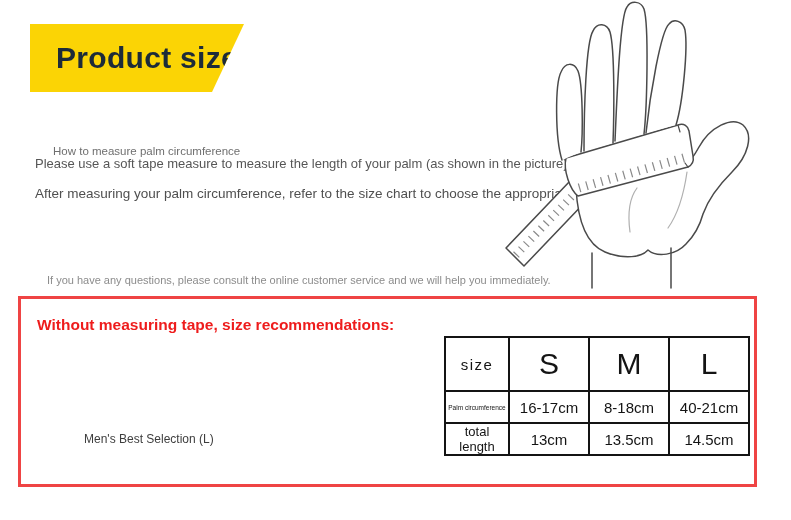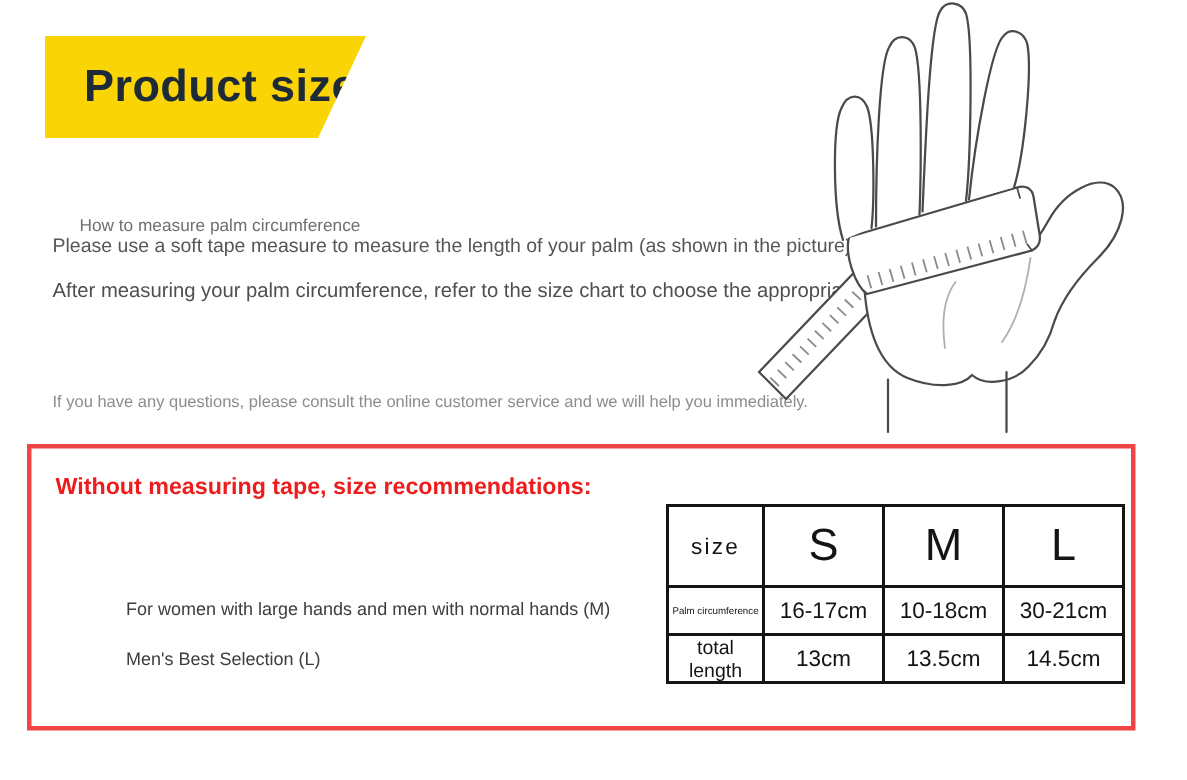--- a/index.html
+++ b/index.html
@@ -12,21 +12,21 @@
     position:absolute;left:30px;top:24px;width:214px;height:68px;
     background:#fbd405;
     clip-path:polygon(0 0,100% 0,calc(100% - 32px) 100%,0 100%);
     display:flex;align-items:center;box-sizing:border-box;padding-left:26px;
   }
   .badge-text{font-size:30px;font-weight:700;color:#1d2b39;letter-spacing:.3px;}
 
   .ins1{position:absolute;left:35px;top:127px;font-size:11.5px;color:#6f6f6f;margin:18px;}
   .ins2{position:absolute;left:35px;top:156px;font-size:13px;color:#565656;margin:0;}
   .ins3{position:absolute;left:35px;top:186px;font-size:13.5px;color:#4f4f4f;margin:0;}
-  .note{position:absolute;left:35px;top:262px;font-size:11px;color:#8c8c8c;margin:0;}
+  .note{position:absolute;left:35px;top:262px;font-size:11px;color:#8c8c8c;margin:12px;}
 
   .hand{position:absolute;left:480px;top:0;width:311px;height:290px;}
 
   
   .recbox{
     position:absolute;left:18px;top:296px;width:733px;height:185px;
     border:3px solid #ef4444;background:#fff;
   }
   .rec-title{position:absolute;left:16px;top:17px;margin:0;font-size:15.5px;font-weight:700;color:#ee1c1c;}
   .rec-item{position:absolute;left:63px;margin:0;font-size:12px;color:#3d3d3d;}
@@ -98,36 +98,35 @@
         <path d="M104,151 C104,108 106,42 113,31 C117,22 127,23 130,32 C135,49 134,118 133,143"></path>
         <path d="M135,141 C137,95 140,16 147,7 C151,0 161,1 164,9 C169,25 167,108 164,134"></path>
         <path d="M166,133 C170,94 181,31 189,24 C194,18 203,21 205,30 C208,48 203,102 196,125"></path>
       </g>
     </svg>
   </div>
 
   <div class="recbox">
     <h2 class="rec-title">Without measuring tape, size recommendations:</h2>
 
-    <p class="rec-item ri1">For women with large hands and men with normal hands (M)</p>
     <p class="rec-item ri2">Men's Best Selection (L)</p>
 
     <table class="size-table">
       <tbody>
           <tr class="hrow">
         <td class="c0 th-size">size</td>
         <td class="c1 th-sml">S</td>
         <td class="c2 th-sml">M</td>
         <td class="c3 th-sml">L</td>
       </tr>
       <tr class="r1">
         <td class="c0 lab-tiny">Palm circumference</td>
         <td class="c1 val">16-17cm</td>
-        <td class="c2 val">10-18cm</td>
-        <td class="c3 val">30-21cm</td>
+        <td class="c2 val">8-18cm</td>
+        <td class="c3 val">40-21cm</td>
       </tr>
       <tr class="r2">
         <td class="c0 lab-small">total length</td>
         <td class="c1 val">13cm</td>
         <td class="c2 val">13.5cm</td>
         <td class="c3 val">14.5cm</td>
       </tr>
     </tbody>
       </table>
 

